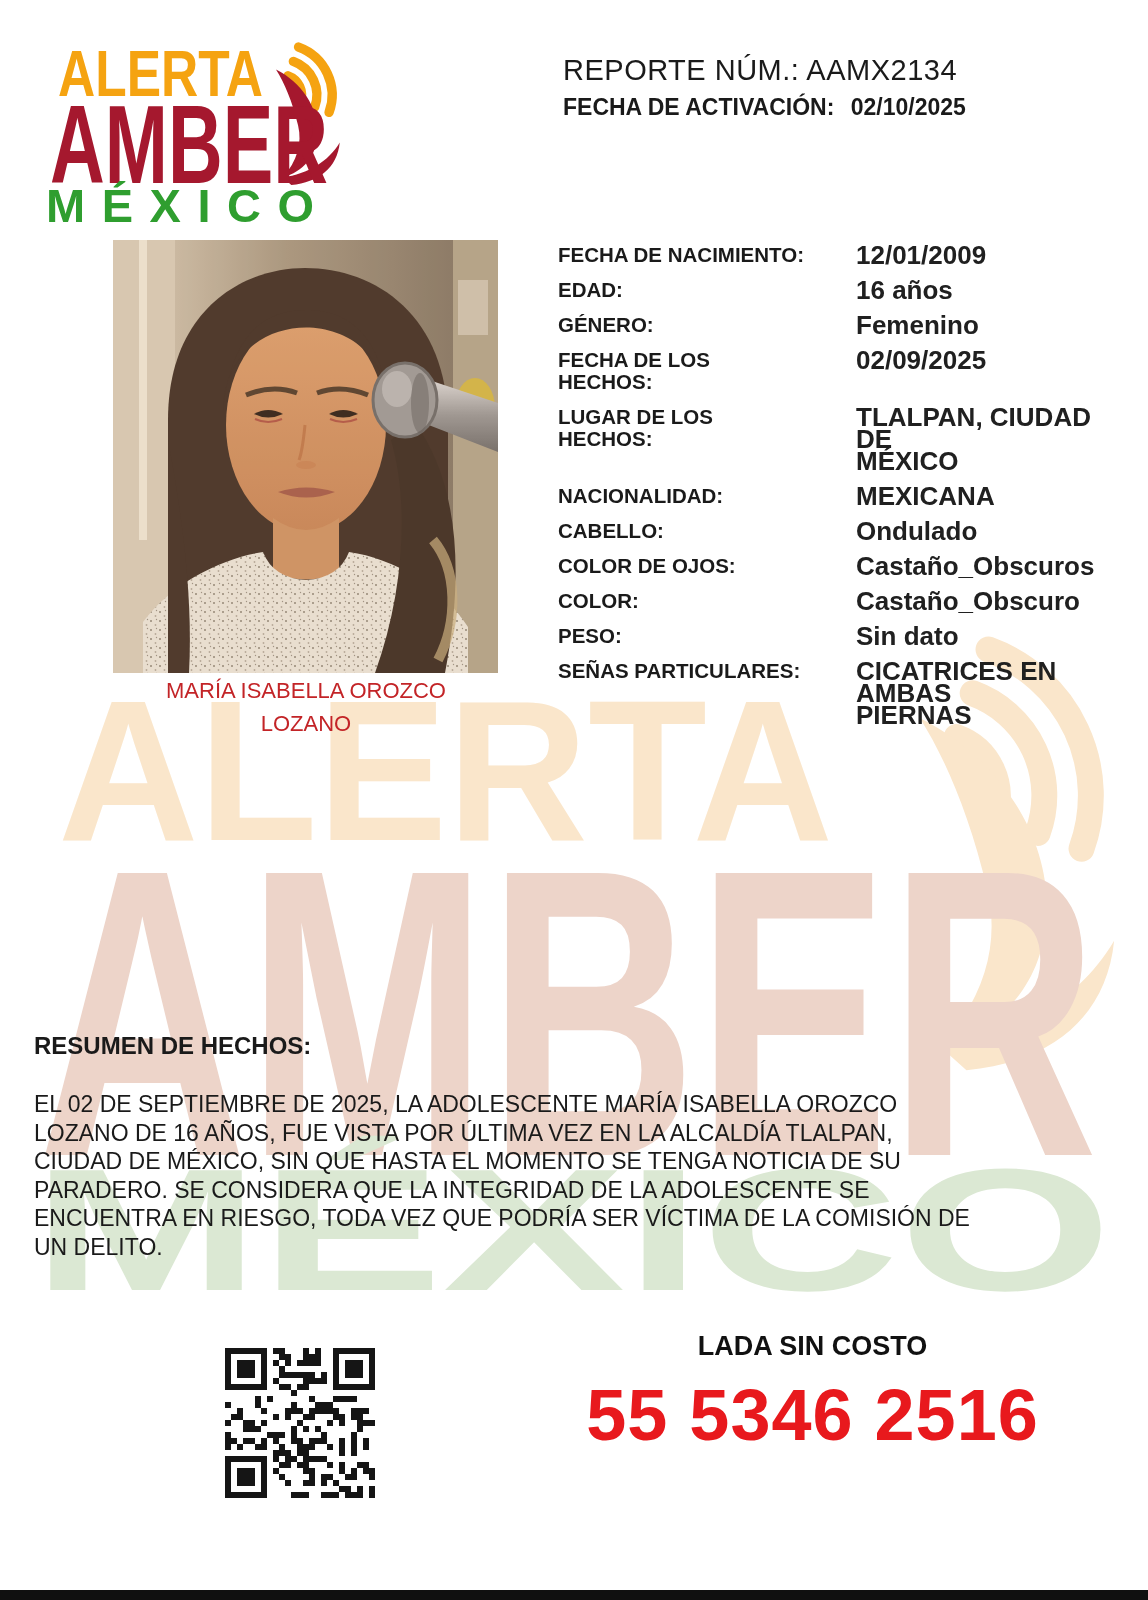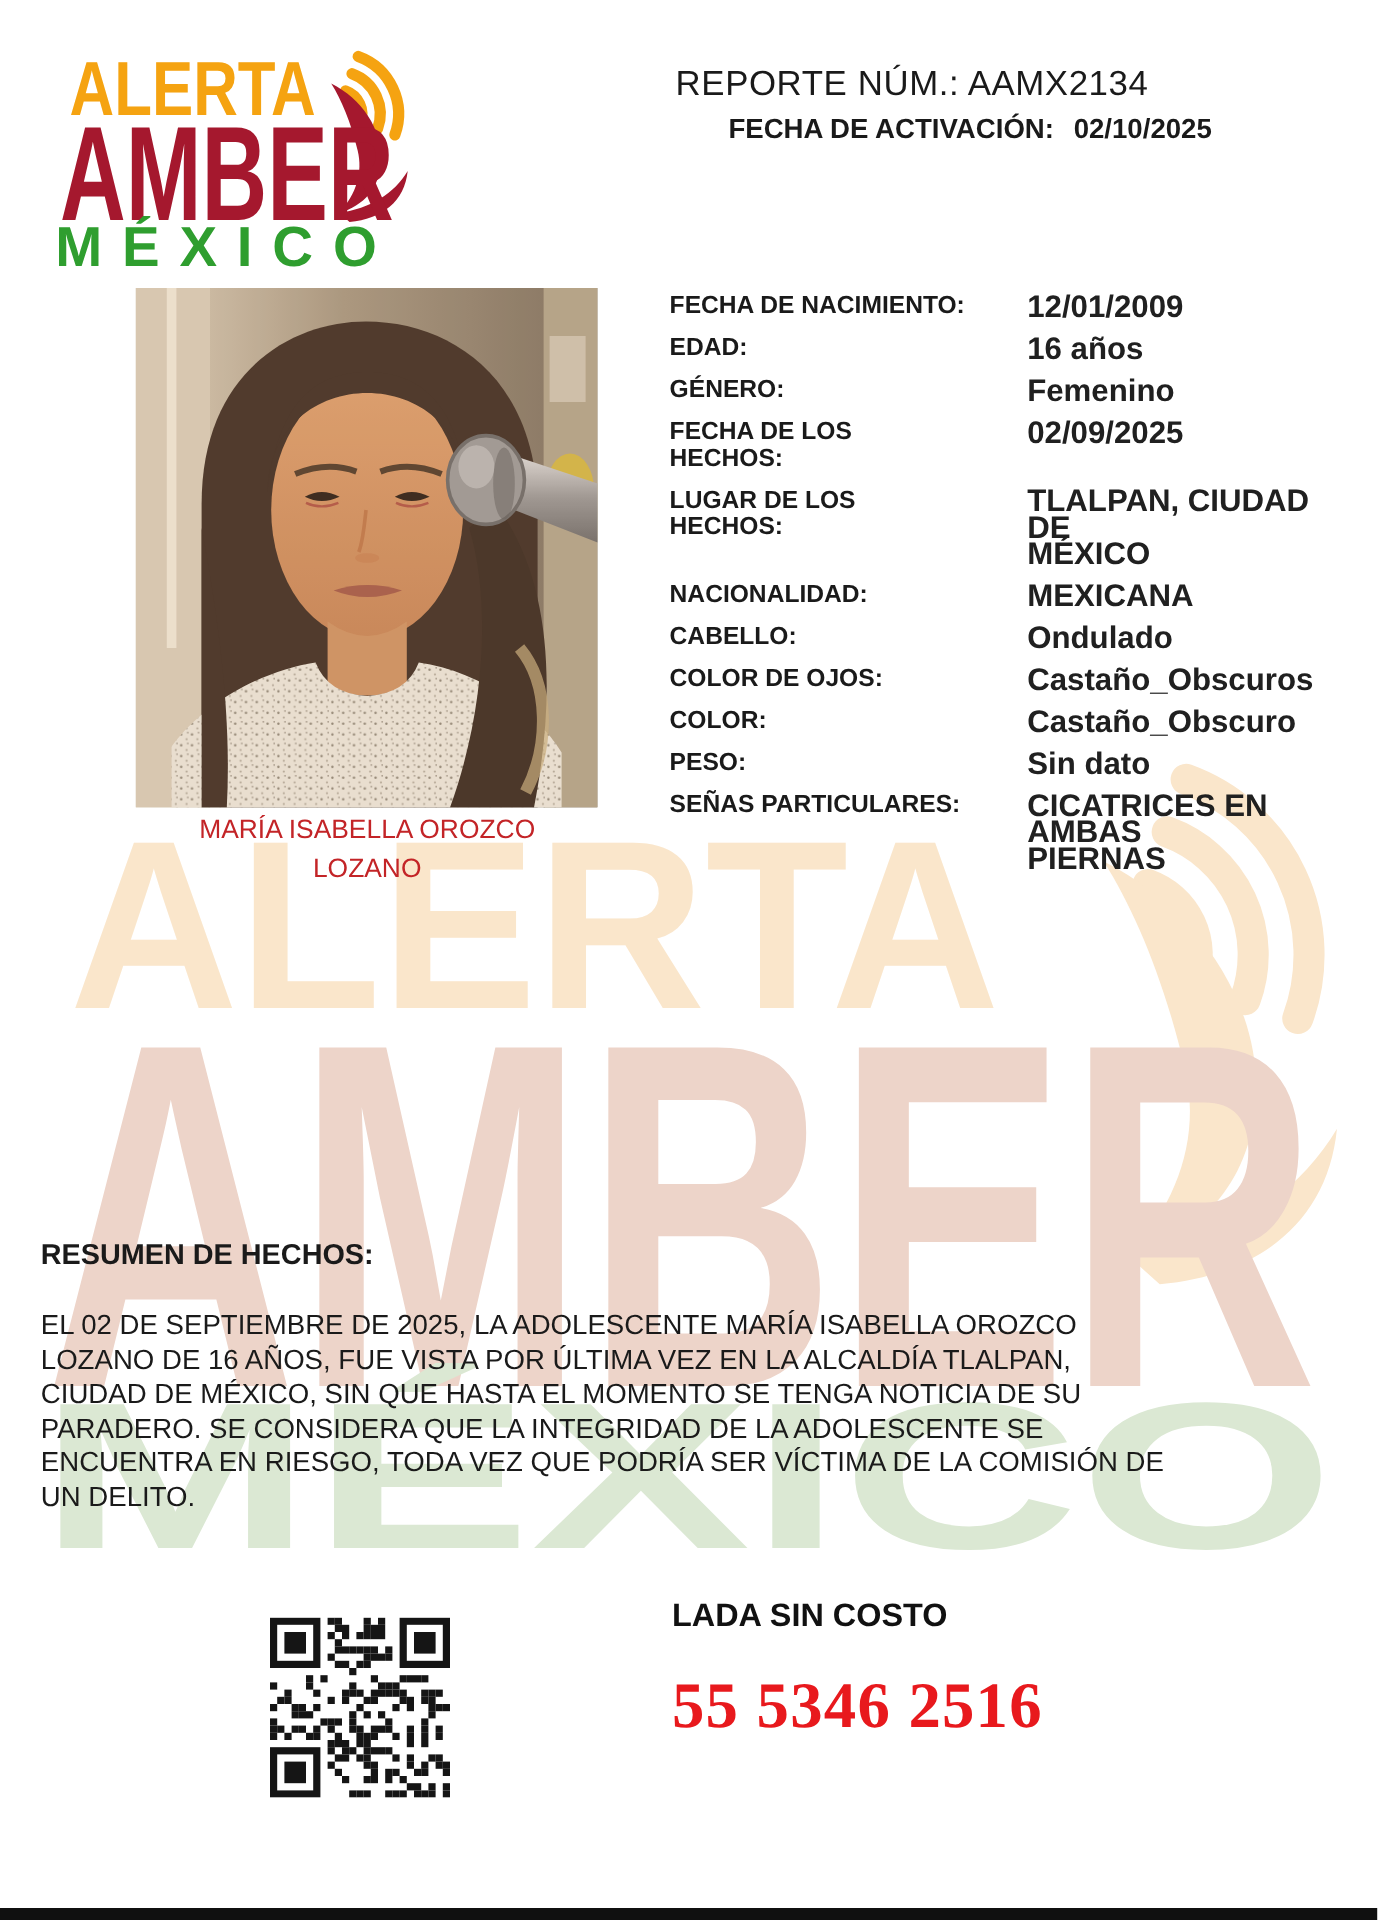--- a/index.html
+++ b/index.html
@@ -14,21 +14,21 @@
   .logo-svg{left:44px;top:40px;width:330px;height:195px;overflow:visible;z-index:2;}
   .logo-alerta{fill:var(--logo-orange);}
   .logo-amber{fill:var(--logo-red);}
   .logo-mexico{fill:var(--logo-green);}
   .swoosh-crescent{fill:var(--logo-red);}
   .swoosh-arc{stroke:var(--logo-orange);stroke-width:11;fill:none;stroke-linecap:round;}
 
   
   .report-block{left:563px;top:54px;z-index:2;}
   .report-line1{font-size:29px;font-weight:normal;letter-spacing:.5px;}
-  .report-line2{font-size:23px;font-weight:bold;margin-top:7px;margin-left:44px;}
+  .report-line2{font-size:23px;font-weight:bold;margin-top:7px;}
   .report-line2 .val{margin-left:10px;}
 
   
   .wm{z-index:0;overflow:visible;}
   .wm-alerta text{fill:var(--wm-peach);}
   .wm-amber text{fill:var(--wm-pink);}
   .wm-mexico text{fill:var(--wm-green);}
   .wm-swoosh .swoosh-crescent{fill:var(--wm-peach);}
   .wm-swoosh .swoosh-arc{stroke:var(--wm-peach);}
 
@@ -45,23 +45,23 @@
   .flabel{width:274px;font-weight:bold;font-size:20.5px;line-height:22px;white-space:pre-line;flex:none;}
   .fvalue{flex:1;font-size:26px;line-height:22px;white-space:pre-line;color:#202020;font-weight:bold;}
 
   
   .summary{left:34px;top:1032px;width:1075px;z-index:1;}
   .summary-heading{font-size:24px;font-weight:bold;}
   .summary-body{margin-top:30px;font-size:23px;line-height:28.5px;white-space:pre-line;}
 
   
   .qr{left:225px;top:1348px;width:150px;height:150px;z-index:1;}
-  .contact{left:560px;top:1331px;width:505px;z-index:1;}
+  .contact{left:560px;top:1331px;width:505px;text-align:center;z-index:1;}
   .lada{font-size:27px;font-weight:bold;color:#111;}
-  .phone{margin-top:28px;font-size:54px;font-weight:bold;color:var(--phone-red);letter-spacing:1px;font-family:Liberation Serif, serif;}
+  .phone{margin-top:12px;font-size:72px;font-weight:bold;color:var(--phone-red);letter-spacing:1px;}
   .bottom-bar{left:0;top:1590px;width:1148px;height:10px;background:#101010;z-index:3;}
 </style>
 </head>
 <body>
 
 <div class="page">
 
   <svg class="abs wm wm-alerta" style="left:58px;top:680px;width:790px;height:180px;" viewBox="0 0 790 180">
     <text x="0" y="160" font-size="200" textLength="775" lengthAdjust="spacingAndGlyphs">ALERTA</text>
   </svg>

